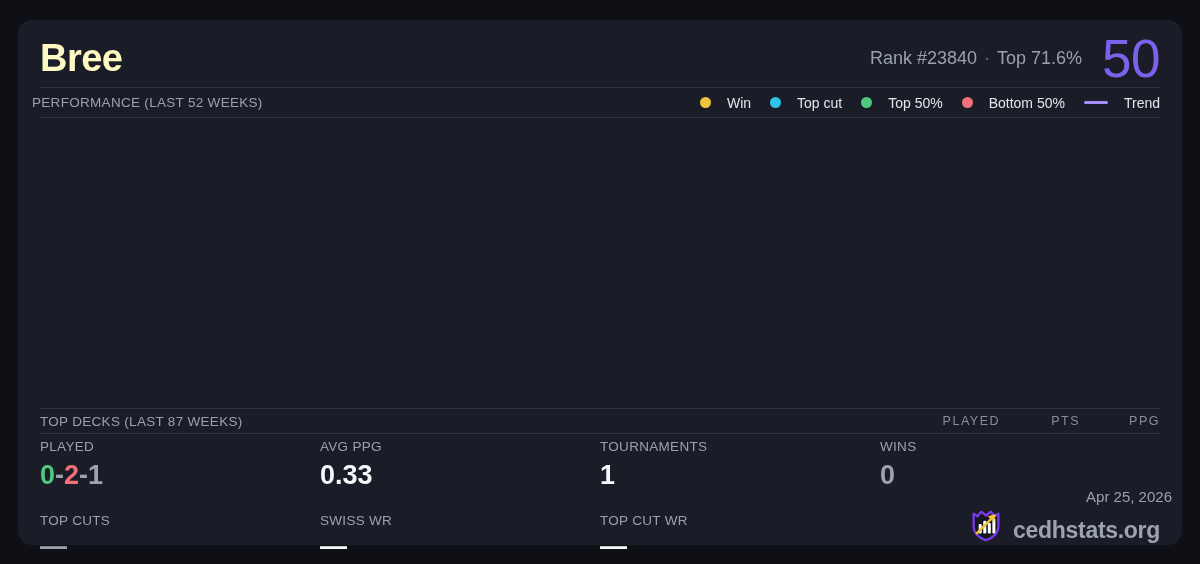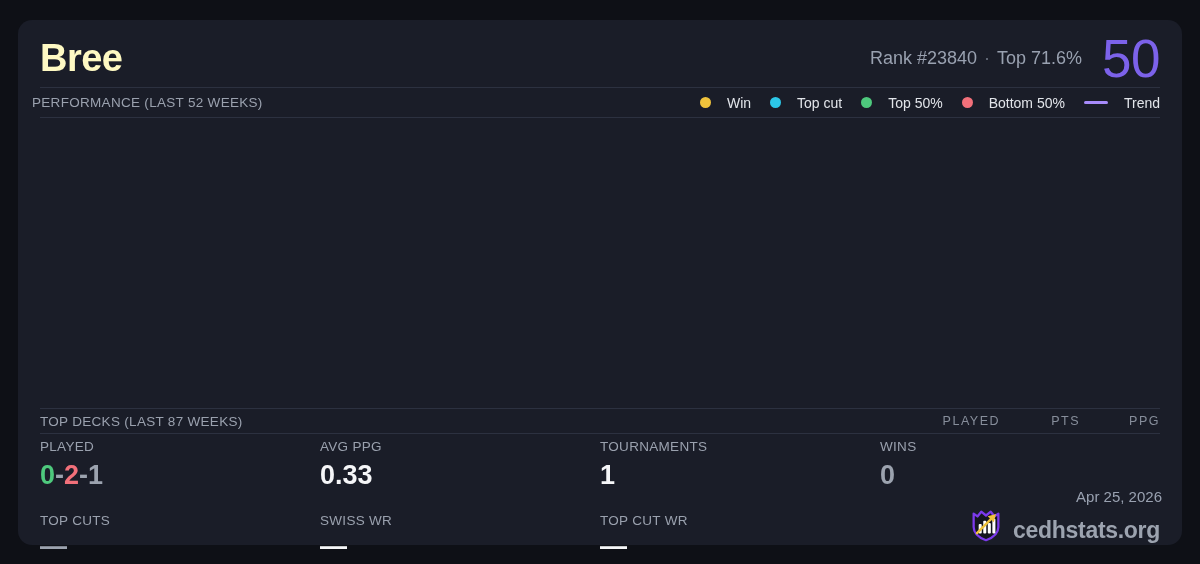--- a/index.html
+++ b/index.html
@@ -70,21 +70,21 @@
     position: absolute; left: 22px; right: 22px; top: 419px;
     display: grid; grid-template-columns: 280px 280px 280px 1fr;
   }
   .stat-label { font-size: 13.5px; color: #9aa1ae; letter-spacing: 0.3px; line-height: 16px; }
   .stat-value { font-size: 27px; font-weight: 700; color: #f5f6f8; line-height: 36px; margin-top: 2px; }
   .stat-block + .stat-block { margin-top: 20px; }
   .stat-dash { line-height: 30px; }
 
   
   .footer-date {
-    position: absolute; right: 20px; top: 468px;
+    position: absolute; right: 10px; top: 468px;
     font-size: 15px; color: #99a1b0; text-align: right;
   }
   .brand-row {
     position: absolute; right: 22px; top: 486px;
     display: flex; align-items: flex-end; gap: 8px;
   }
   .brand-text { font-size: 23px; font-weight: 700; color: #9ca3af; letter-spacing: -0.3px; }
   .brand-logo { width: 38px; height: 38px; display: block; }
 </style>
 </head>

